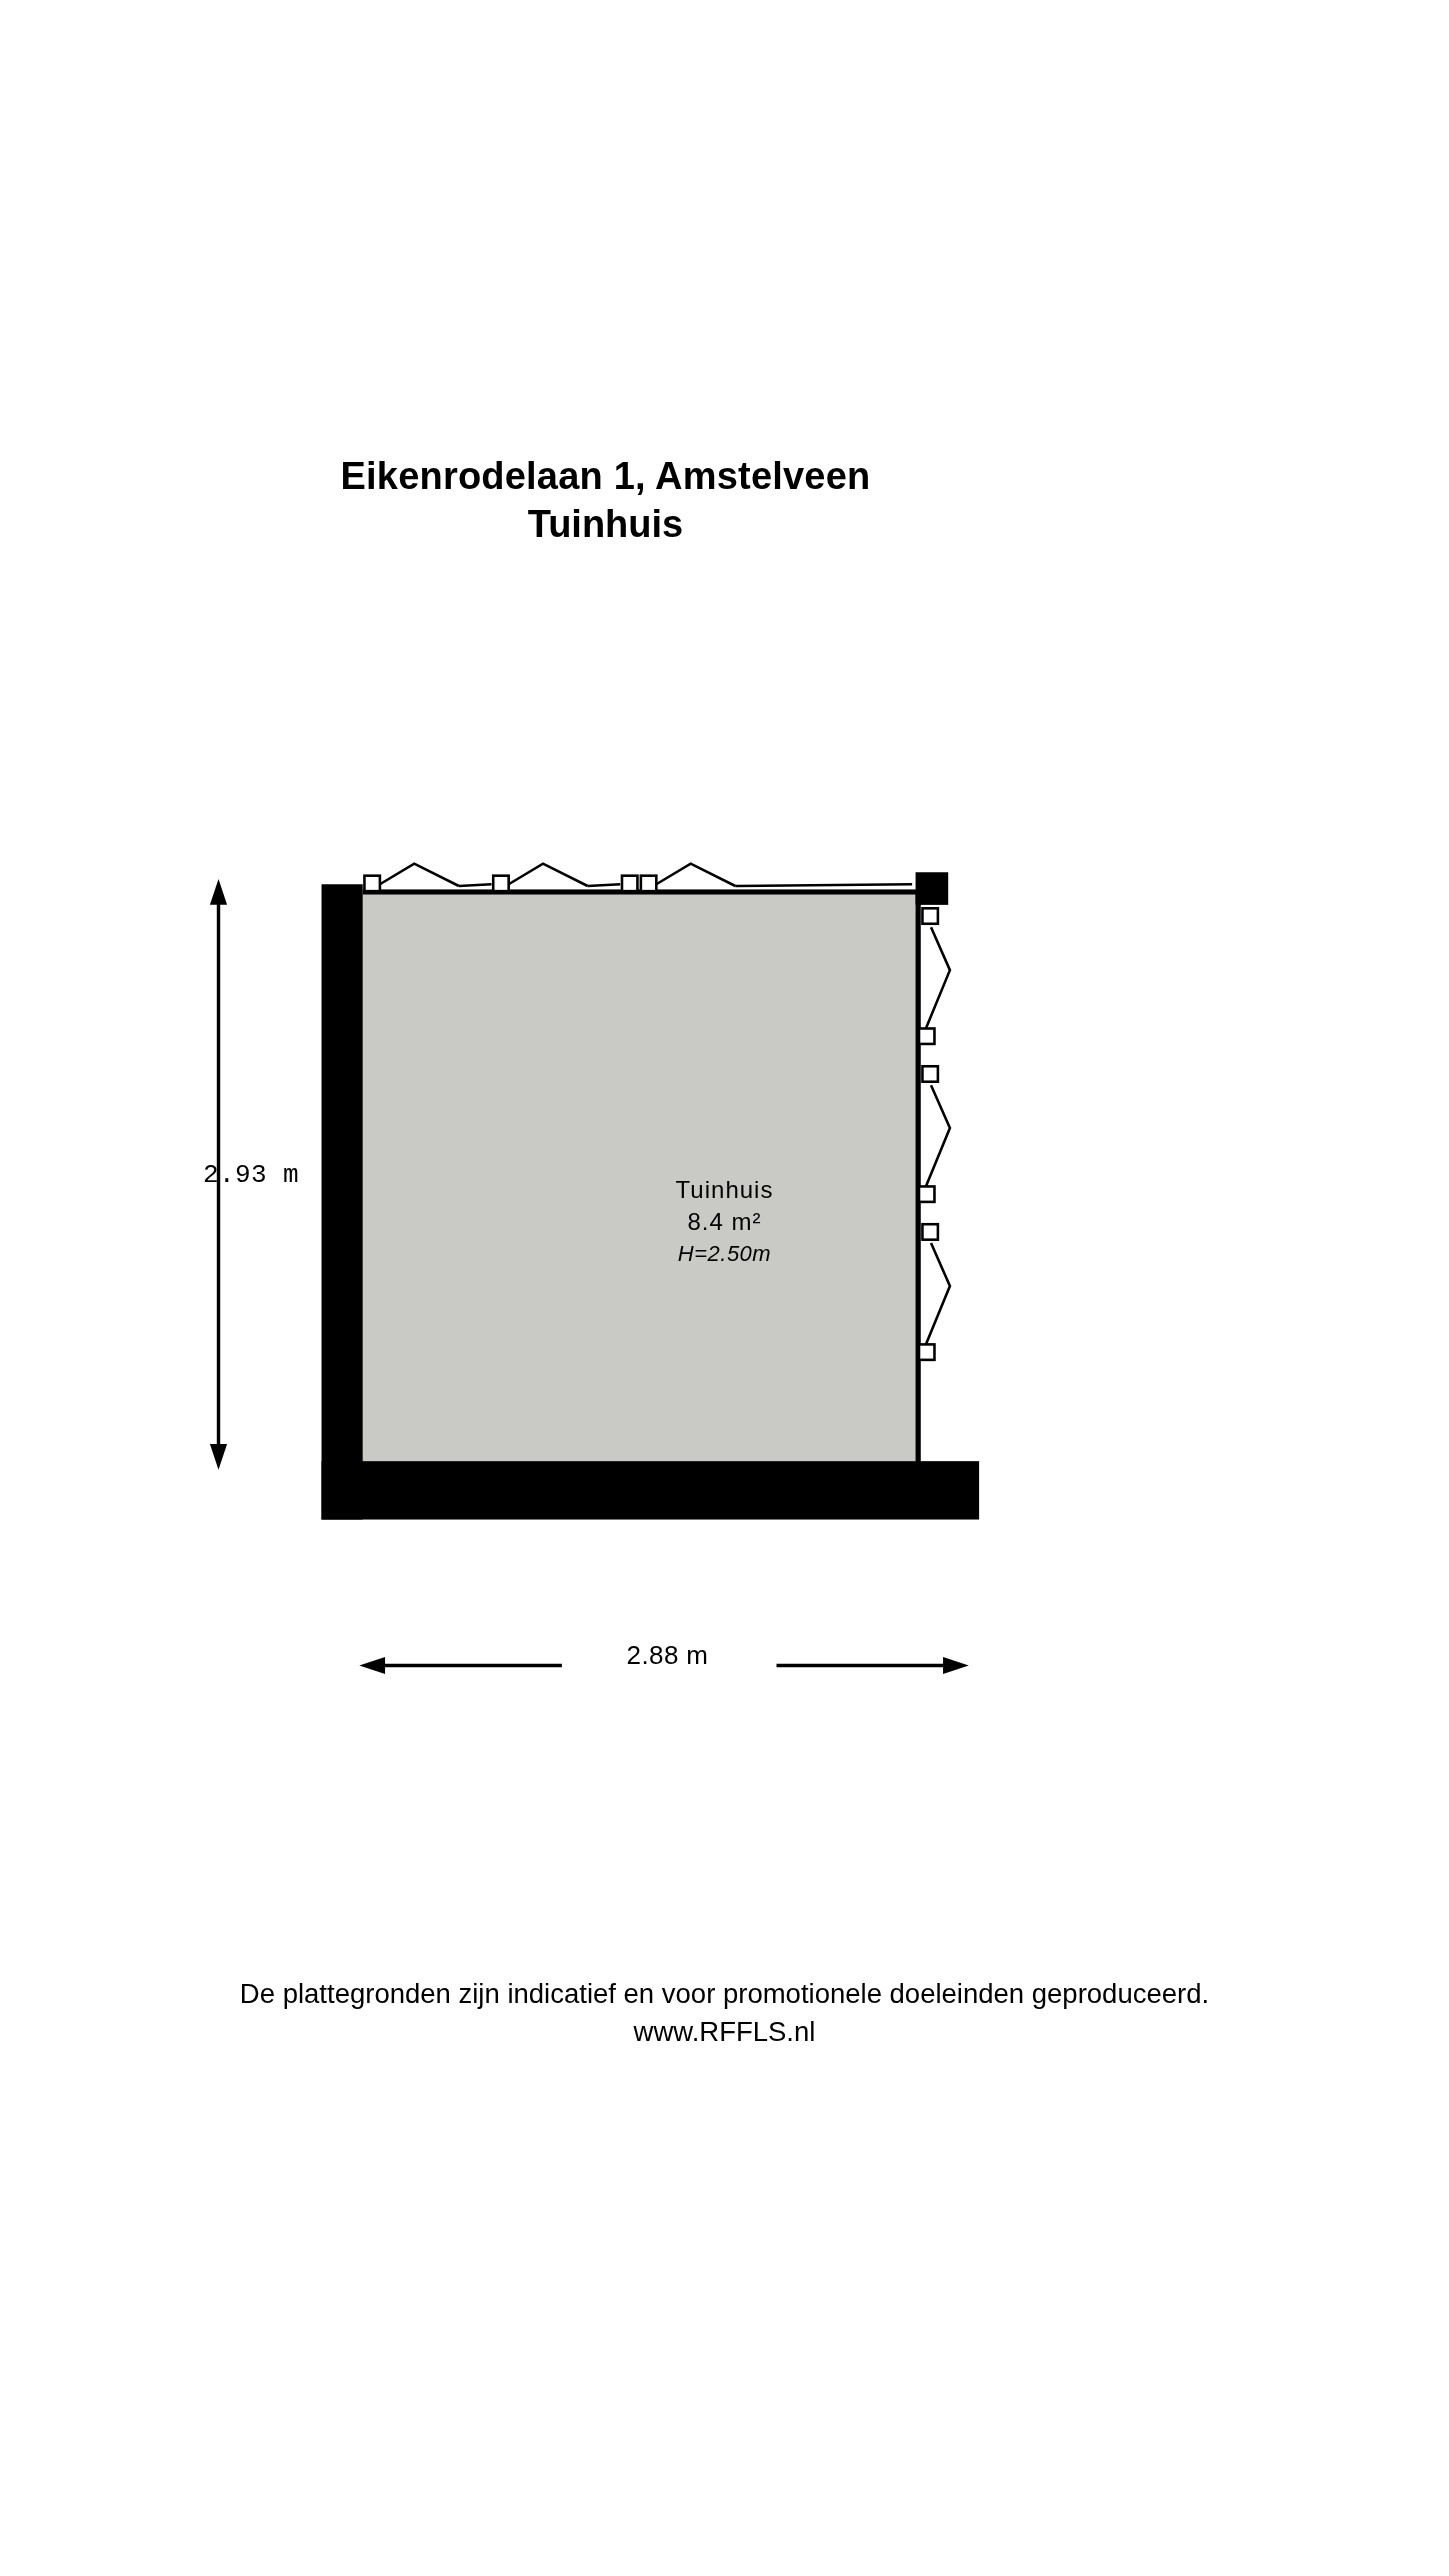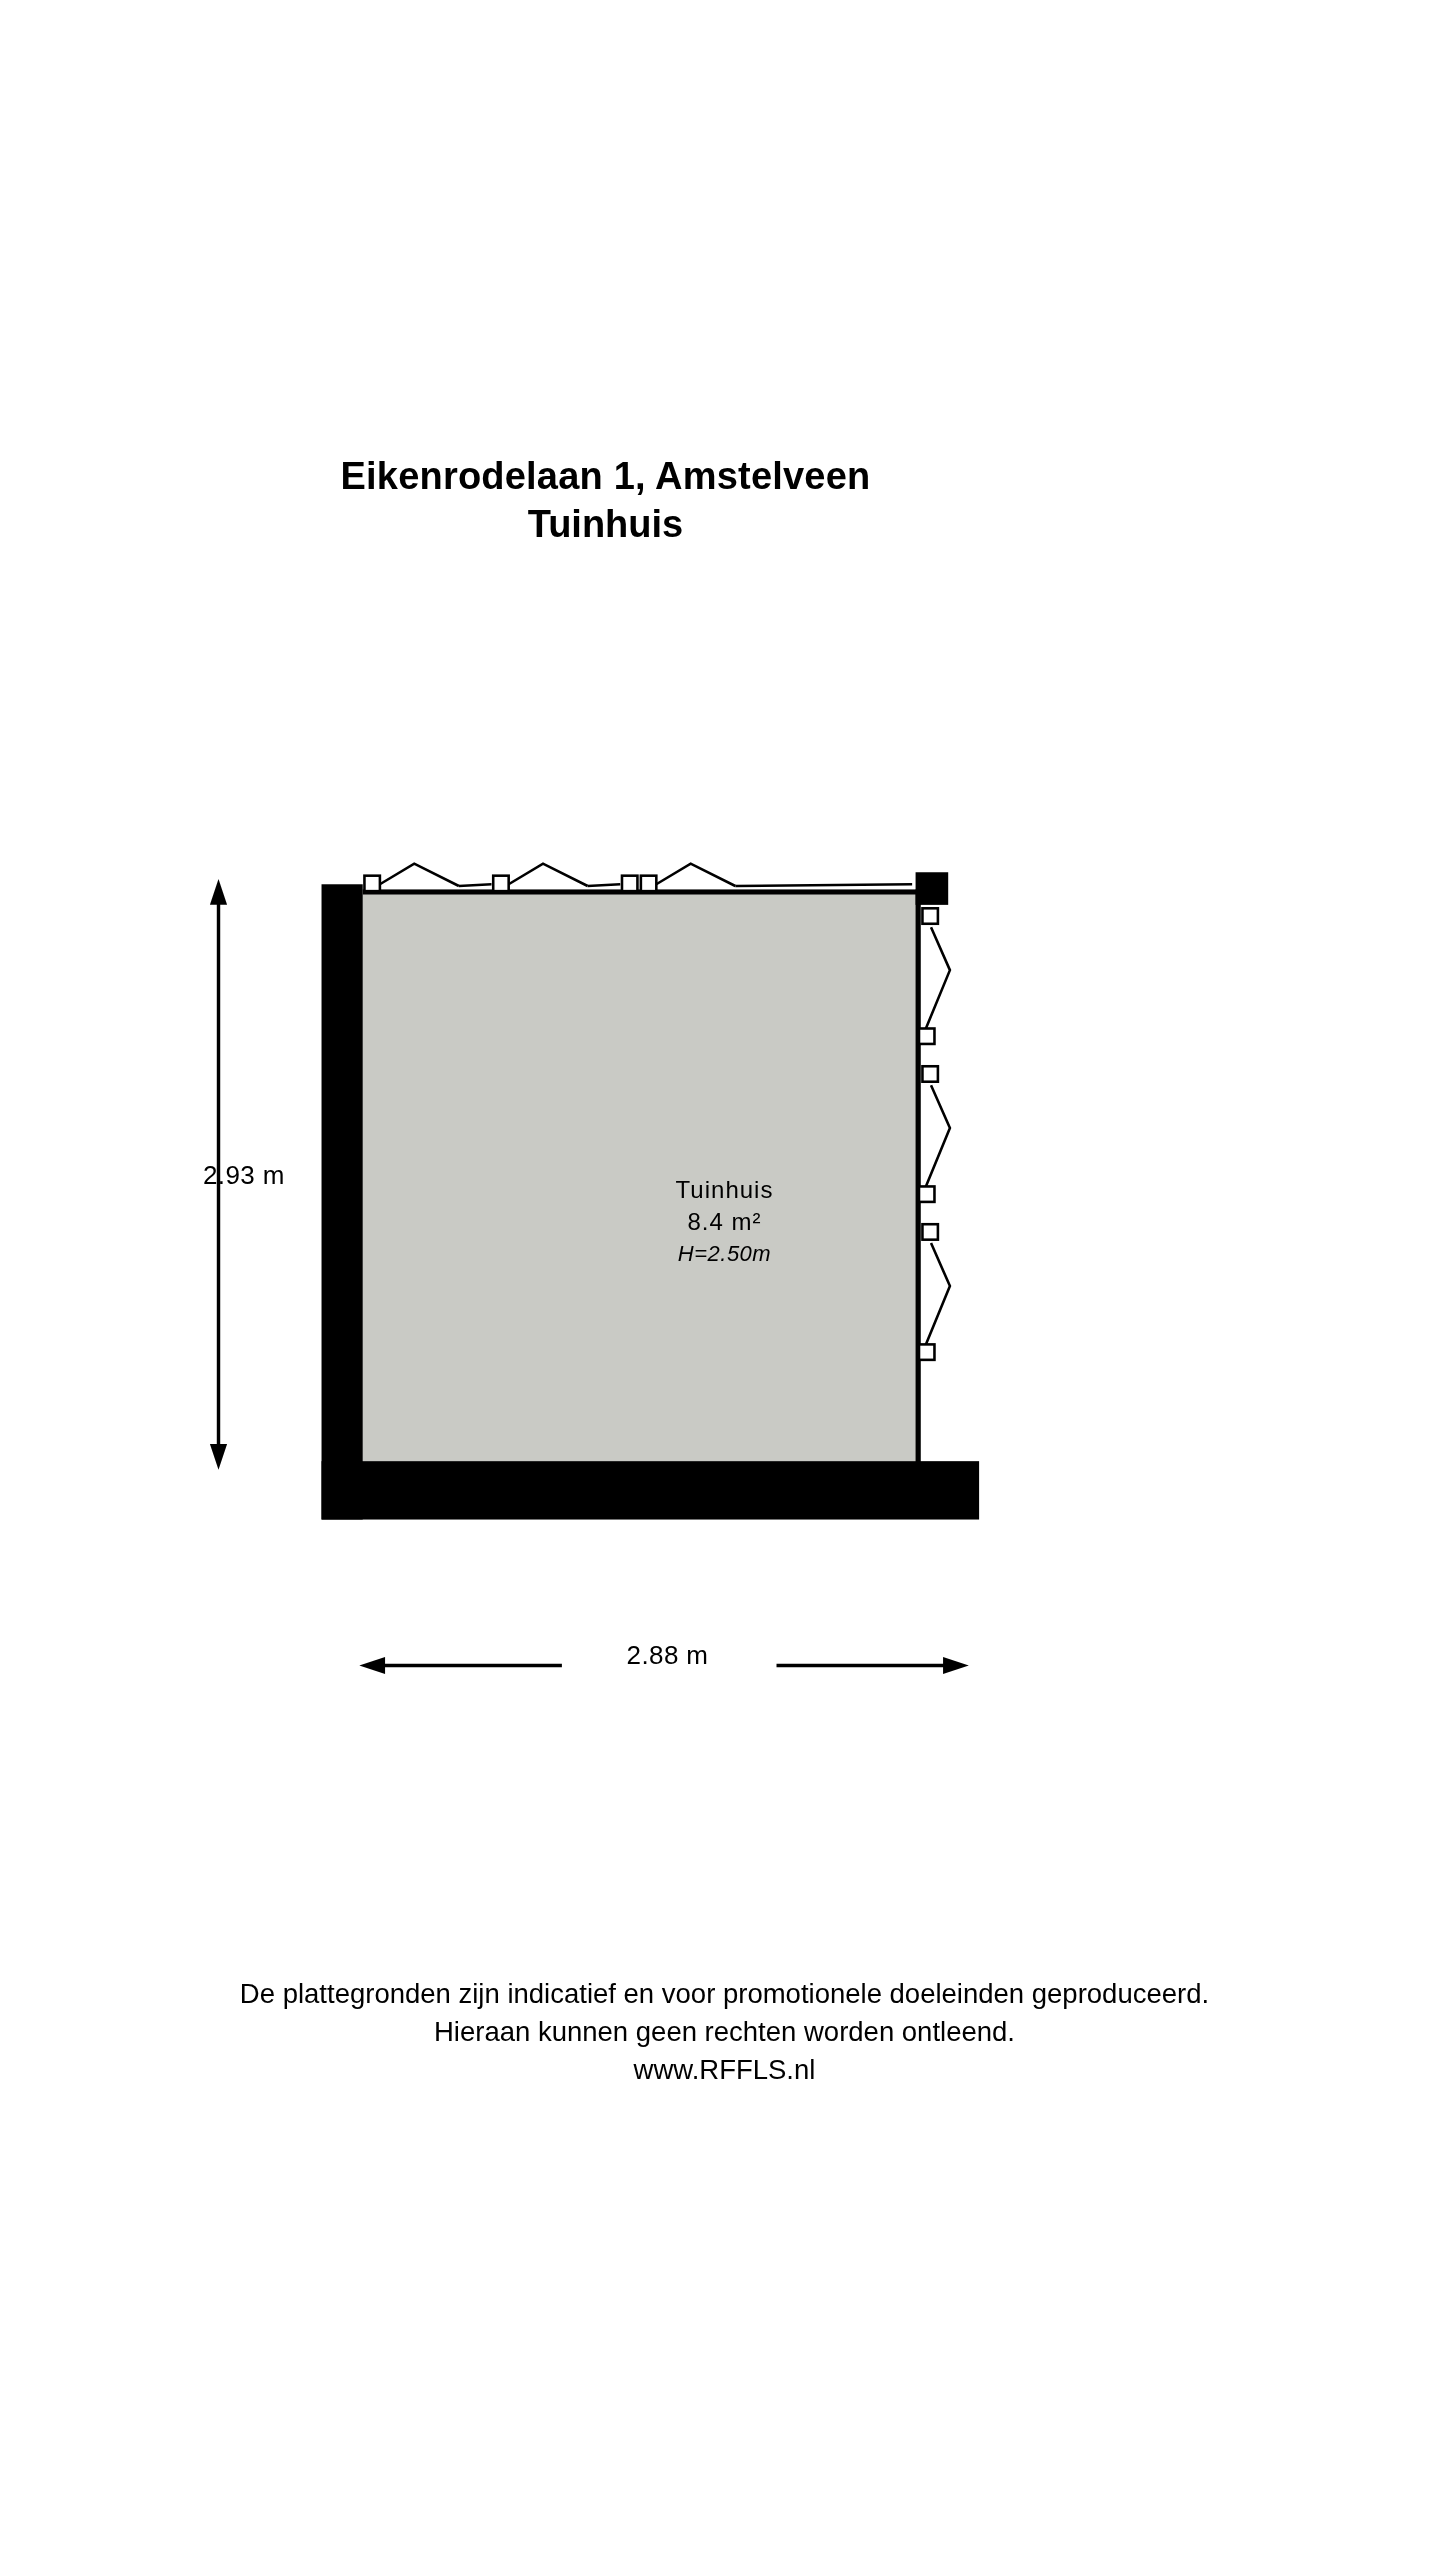--- a/index.html
+++ b/index.html
@@ -75,20 +75,21 @@
     line-height: 1.35;
     font-style: italic;
   }
 
   
   .dim-vert-label {
     position: absolute;
     font-size: 26px;
     letter-spacing: 0.4px;
     white-space: nowrap;
+    font-family: Liberation Mono, monospace;
   }
   .dim-horz-label {
     position: absolute;
     font-size: 26px;
     letter-spacing: 0.4px;
     white-space: nowrap;
     text-align: center;
   }
 
   
@@ -180,16 +181,15 @@
     <div class="room-height">H=2.50m</div>
   </div>
 
   <div class="dim-vert-label" style="top: 319px; left: 203px;">2.93 m</div>
 
   <div class="dim-horz-label" style="top: 799px; left: 560px; width: 215px;">2.88 m</div>
 </div>
 
 <div class="footer">
   <div class="footer-line">De plattegronden zijn indicatief en voor promotionele doeleinden geproduceerd.</div>
-  <div class="footer-line">Hieraan kunnen geen rechten worden ontleend.</div>
   <div class="footer-line">www.RFFLS.nl</div>
 </div>
 
 
 </body></html>

